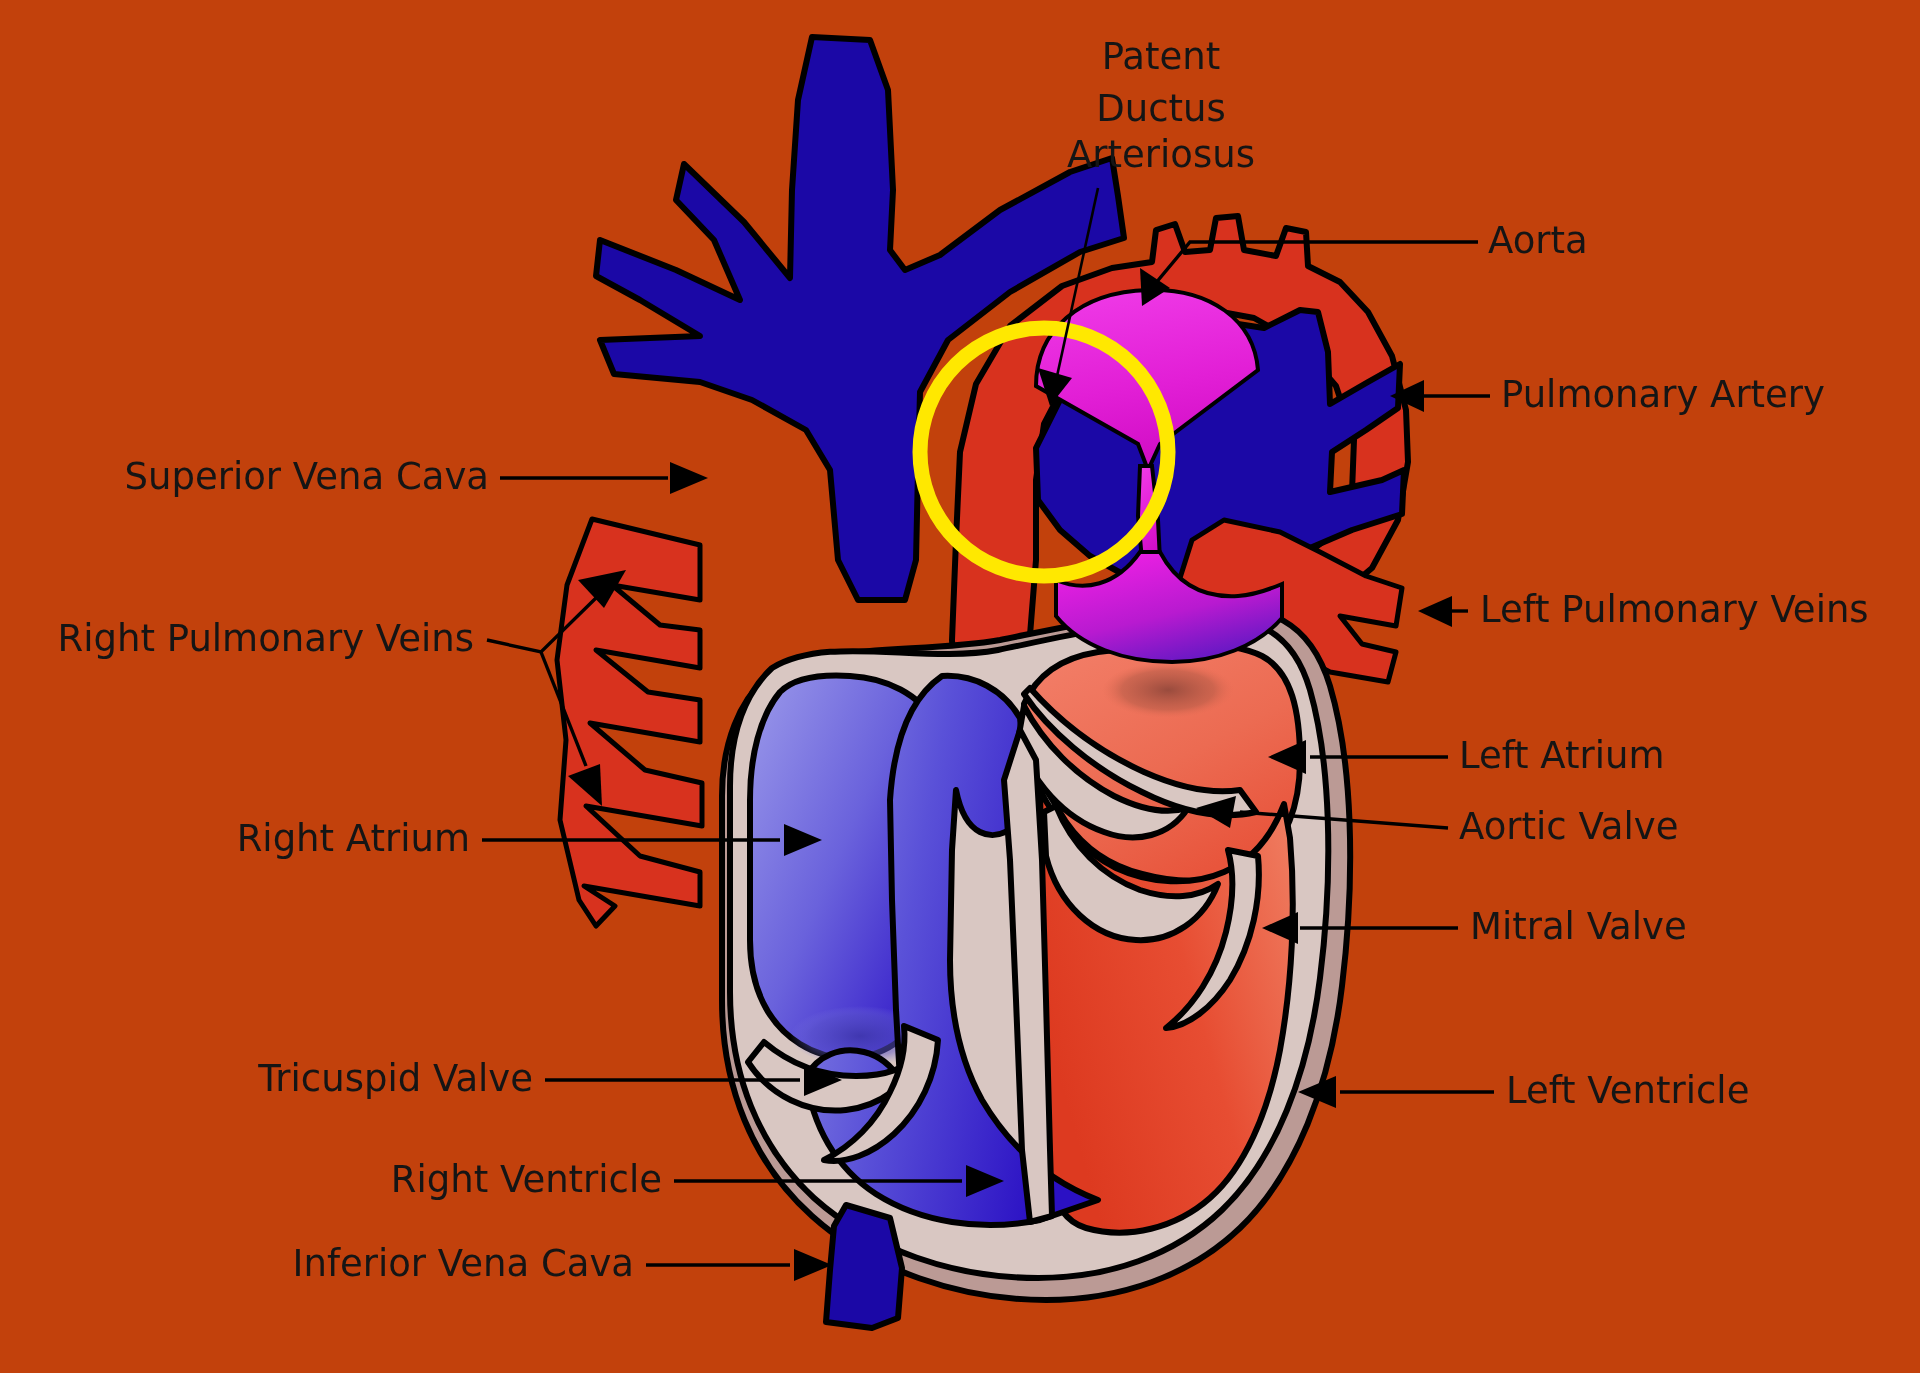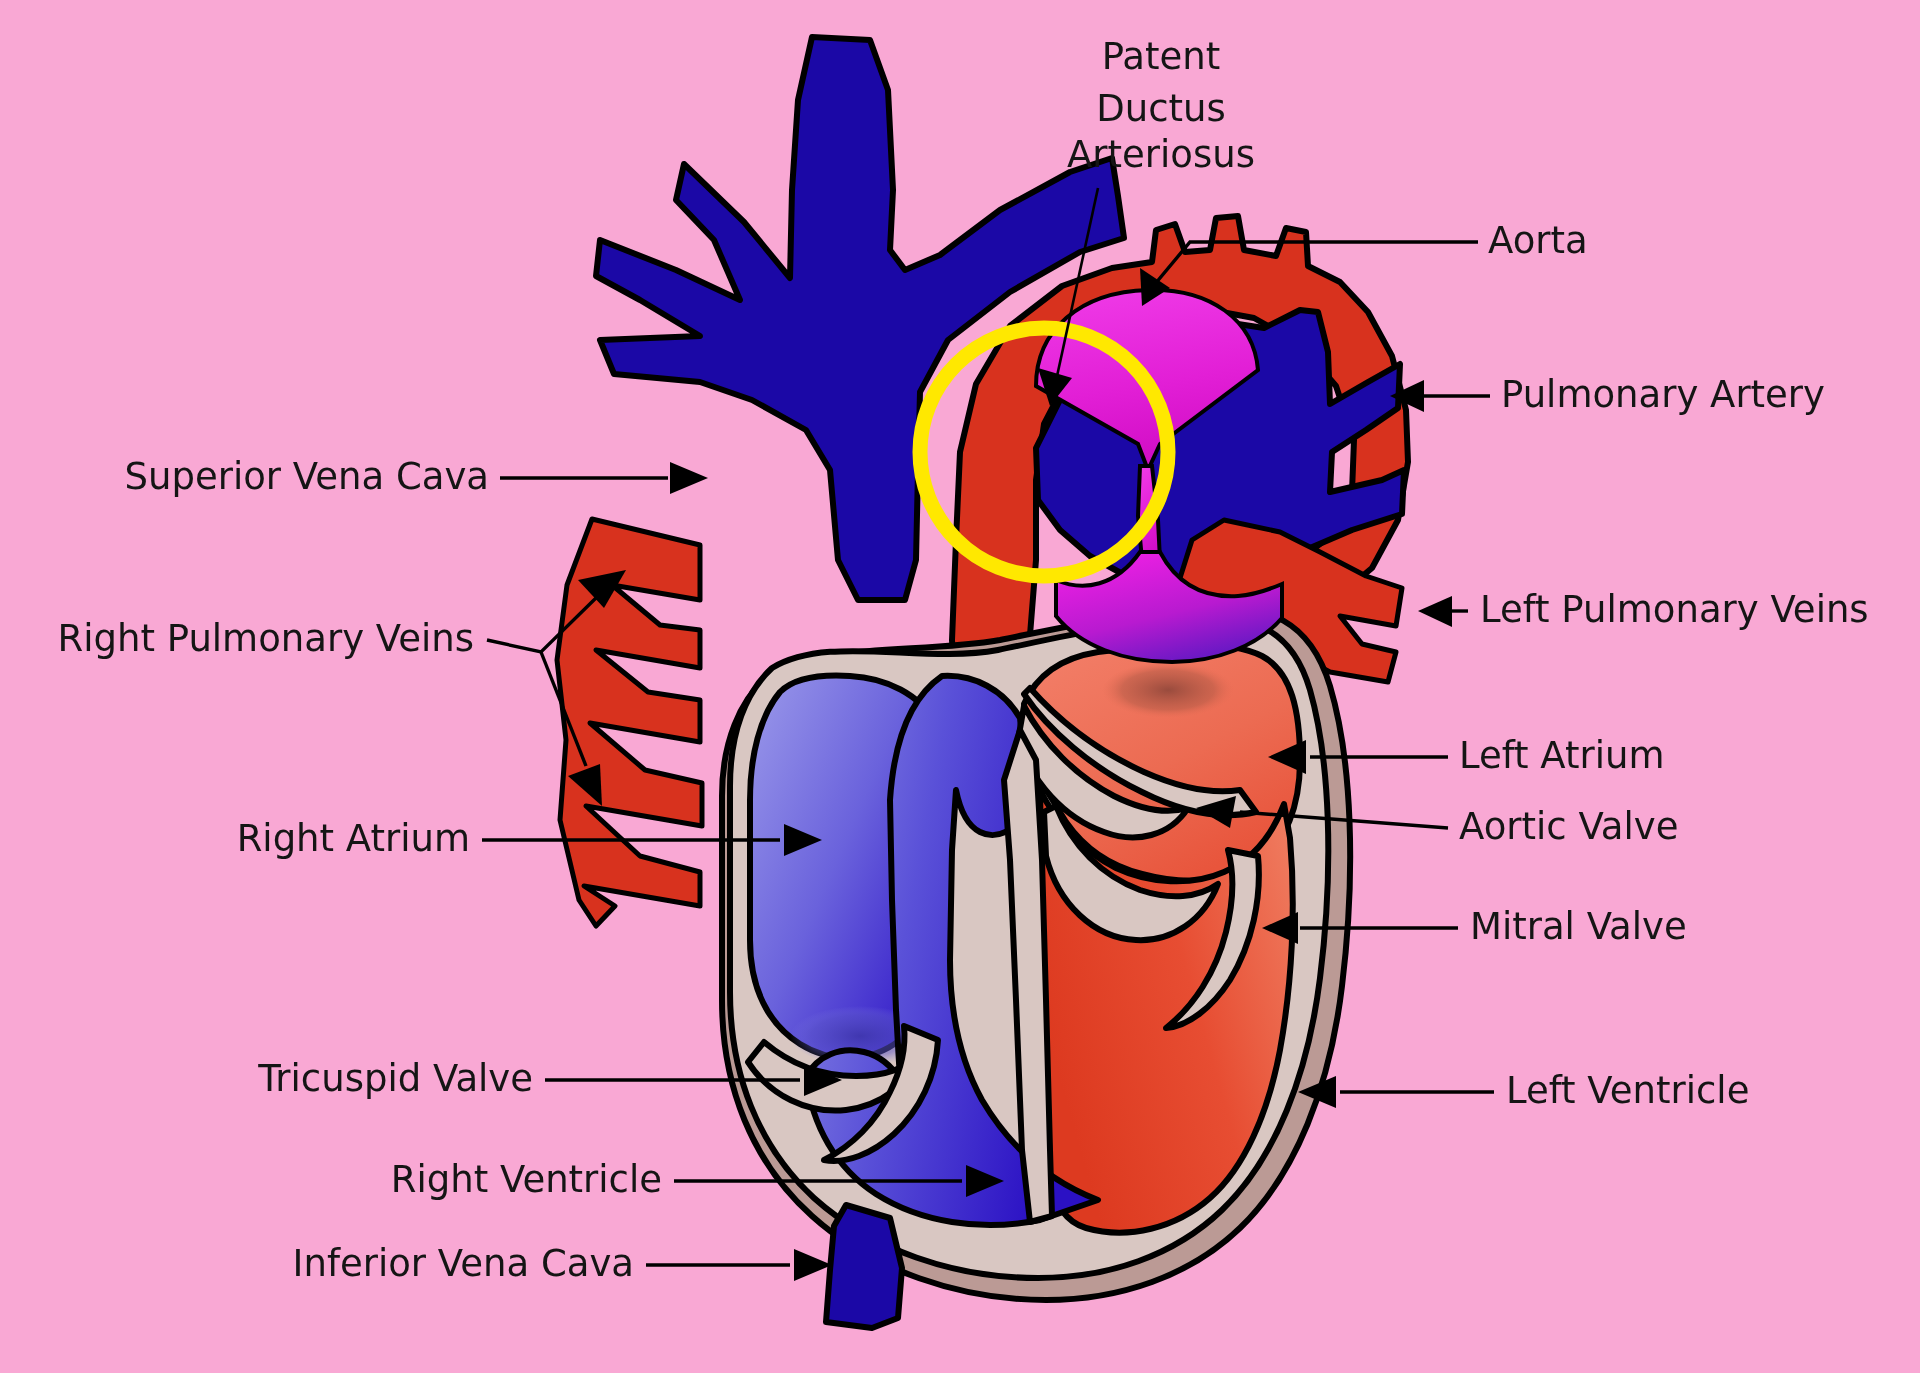--- a/index.html
+++ b/index.html
@@ -11,21 +11,21 @@
   body {
     width: 1920px;
     height: 1373px;
     overflow: hidden;
     font-family: "DejaVu Sans", sans-serif;
   }
   #diagram-root {
     position: relative;
     width: 1920px;
     height: 1373px;
-    background: #f9a8d4;
+    background: #c2410c;
   }
   svg#heart-svg {
     position: absolute;
     top: 0;
     left: 0;
     width: 1920px;
     height: 1373px;
     display: block;
   }
   .lbl {

